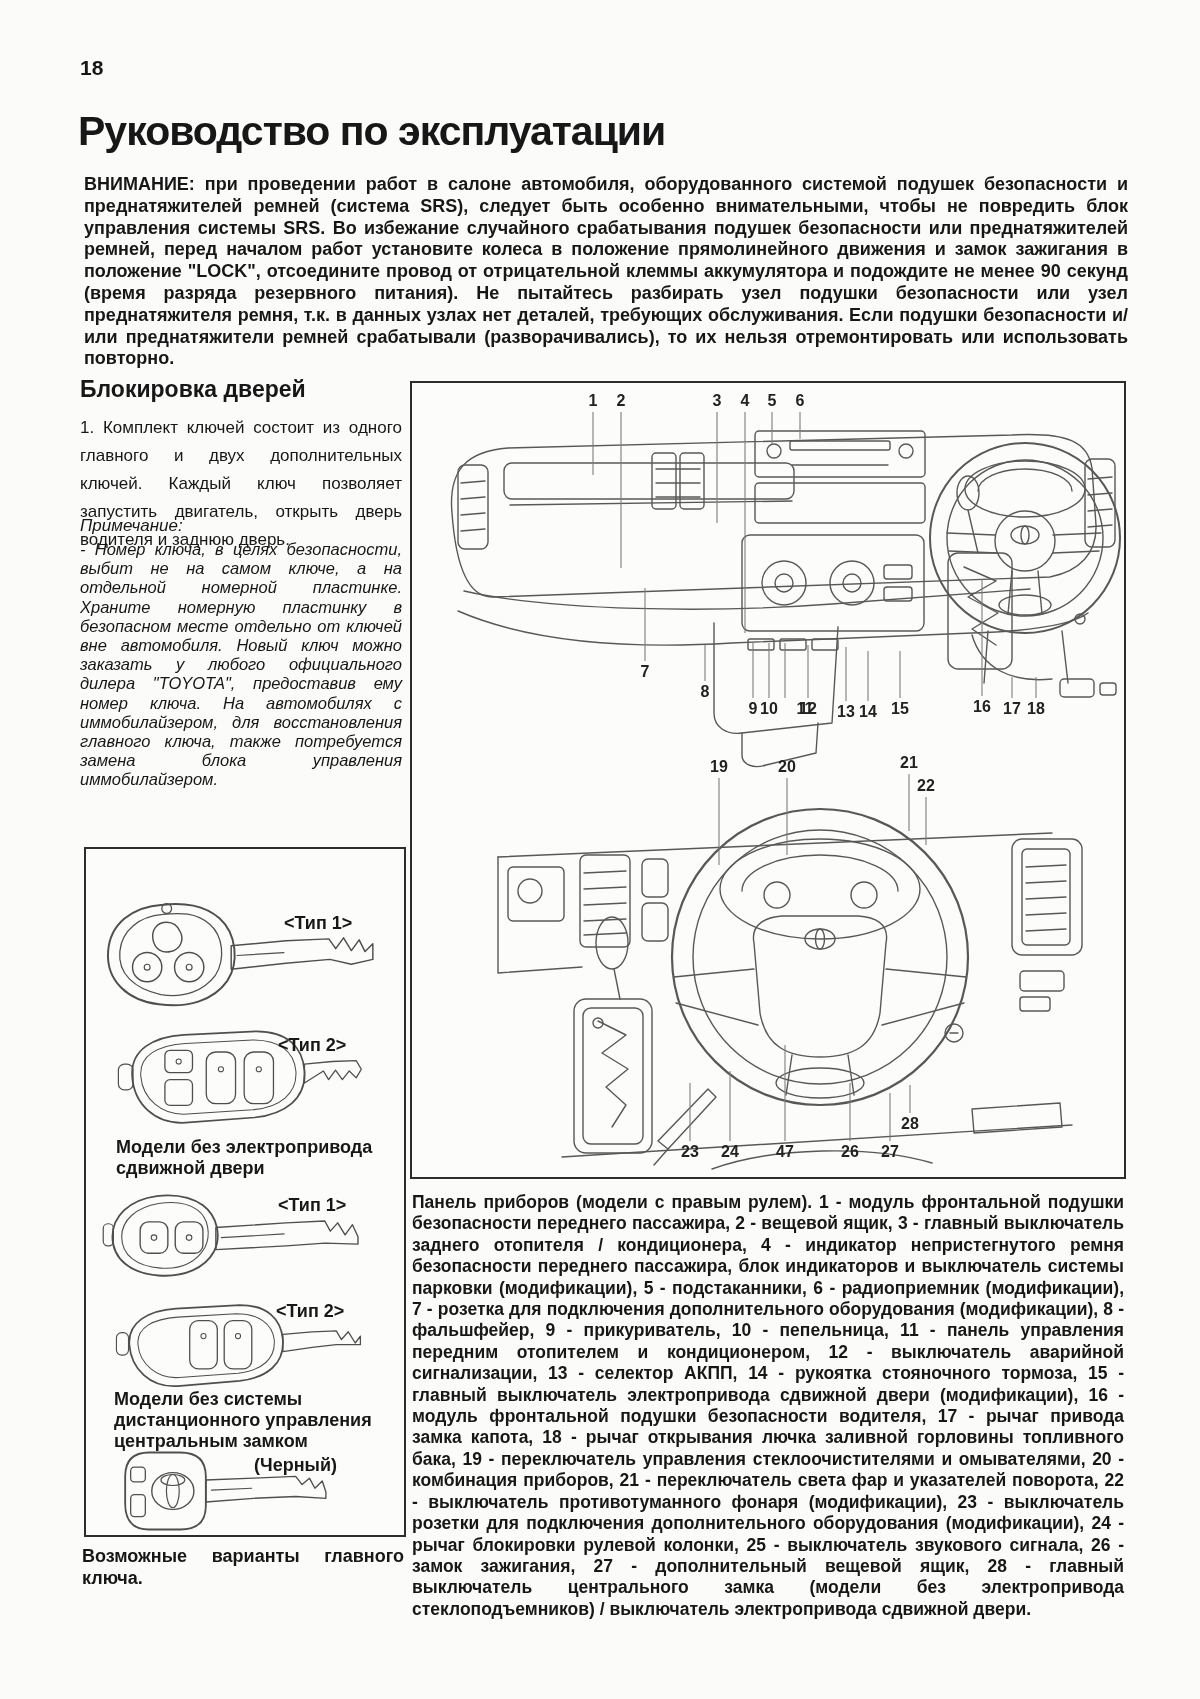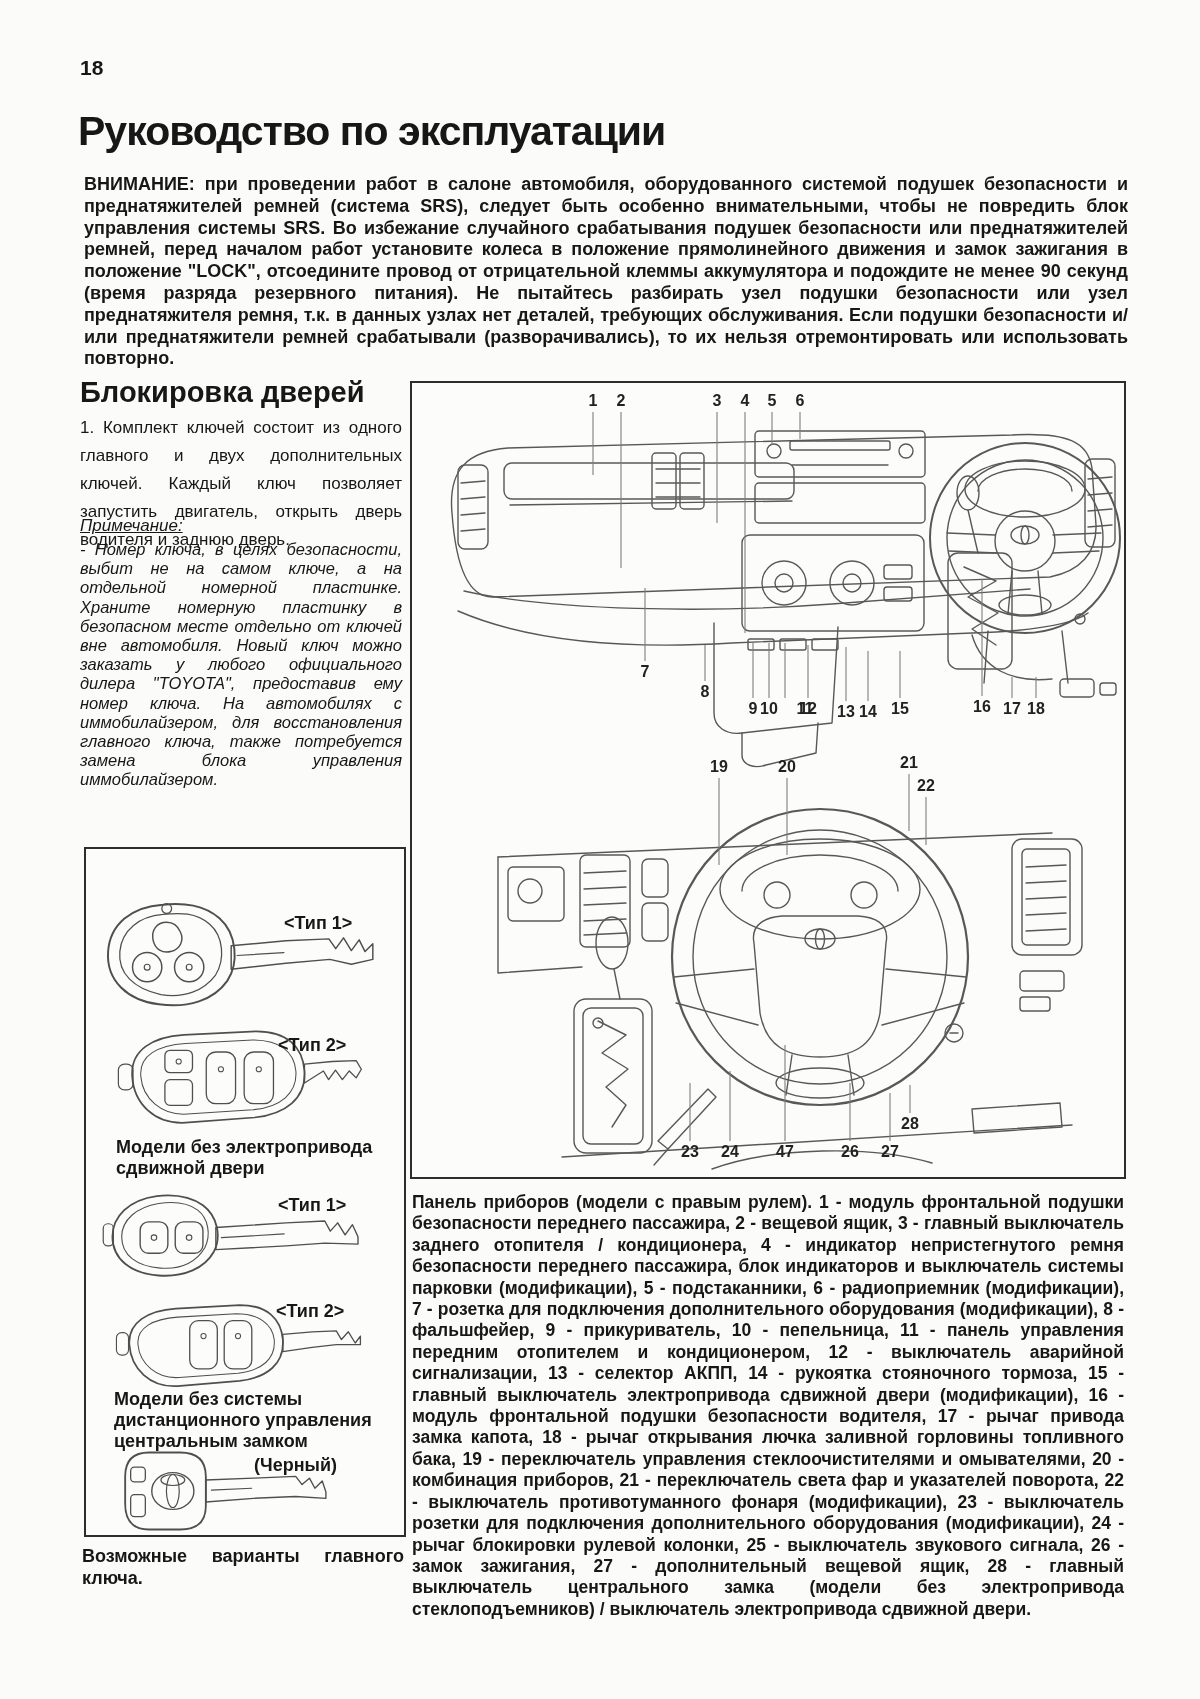--- a/index.html
+++ b/index.html
@@ -3,23 +3,23 @@
 <meta charset="utf-8">
 <style>
   html,body{margin:0;padding:0;background:#e8e8e6;}
   .page{position:relative;width:1200px;height:1699px;background:#fbfbf9;overflow:hidden;
         font-family:"Liberation Sans",sans-serif;color:#171717;}
   .abs{position:absolute;}
   .pagenum{left:80px;top:56px;font-size:21px;font-weight:bold;}
   .title{left:78px;top:108px;font-size:41px;font-weight:bold;letter-spacing:-1px;white-space:nowrap;}
   .warning{left:80px;top:170px;width:1044px;font-size:18px;font-weight:bold;
            line-height:21.8px;text-align:justify;margin:4px;}
-  .h2{left:80px;top:376px;font-size:29px;font-weight:bold;white-space:nowrap;}
+  .h2{left:80px;top:376px;font-size:23px;font-weight:bold;white-space:nowrap;}
   .para{left:80px;top:414px;width:322px;font-size:17px;line-height:28px;text-align:justify;margin:0;}
-  .notelabel{left:80px;top:516px;font-size:17px;font-style:italic;text-decoration:underline;}
+  .notelabel{left:80px;top:516px;font-size:17px;font-style:italic;}
   .notes{left:80px;top:540px;width:322px;font-size:16.5px;font-style:italic;
          line-height:19.2px;text-align:justify;margin:0;}
   .notes p{margin:0;}
   .keybox{left:84px;top:847px;width:318px;height:686px;border:2px solid #2d2d2d;background:#fcfcfa;}
   .kb-h{position:absolute;font-size:18px;font-weight:bold;line-height:21px;margin:0;}
   .kb-h1{left:34px;top:10px;width:256px;}
   .kb-h2{left:30px;top:288px;width:262px;}
   .kb-h3{left:28px;top:540px;width:272px;}
   .kb-label{position:absolute;font-size:18px;font-weight:bold;white-space:nowrap;}
   .tipA{left:198px;top:64px;}

